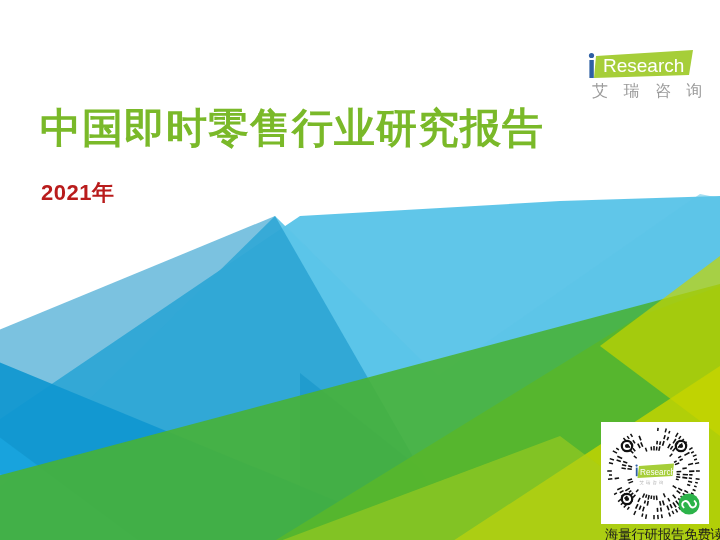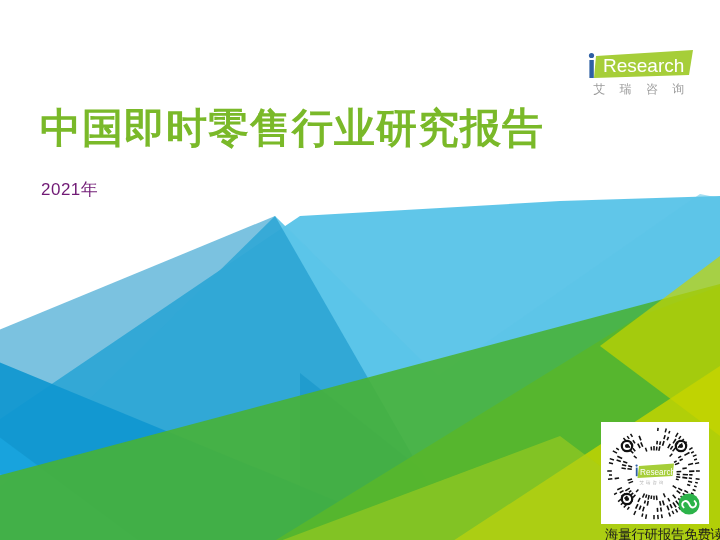--- a/index.html
+++ b/index.html
@@ -42,21 +42,21 @@
     left: 0; top: 0;
     width: 112px;
     height: 34px;
   }
   #logo-sub {
     position: absolute;
     left: 4px;
     top: 33px;
     width: 104px;
     text-align: center;
-    font-size: 12px;
+    font-size: 16px;
     letter-spacing: 5.5px;
     color: #9b9b9b;
     white-space: nowrap;
     text-indent: 5px;
   }
 
   
   #title {
     position: absolute;
     left: 40px;
@@ -66,24 +66,25 @@
     color: #7ab929;
     letter-spacing: 1px;
     white-space: nowrap;
     line-height: 1;
     font-family: Liberation Sans, sans-serif;
   }
   #subtitle {
     position: absolute;
     left: 41px;
     top: 162px;
-    font-size: 17px;
-    color: #701a75;
+    font-size: 22px;
+    color: #b91c1c;
     letter-spacing: 0.5px;
     white-space: nowrap;
+    font-weight: bold;
   }
 
   
   #qr-card {
     position: absolute;
     left: 597px;
     top: 402px;
     width: 116px;
     height: 132px;
   }

